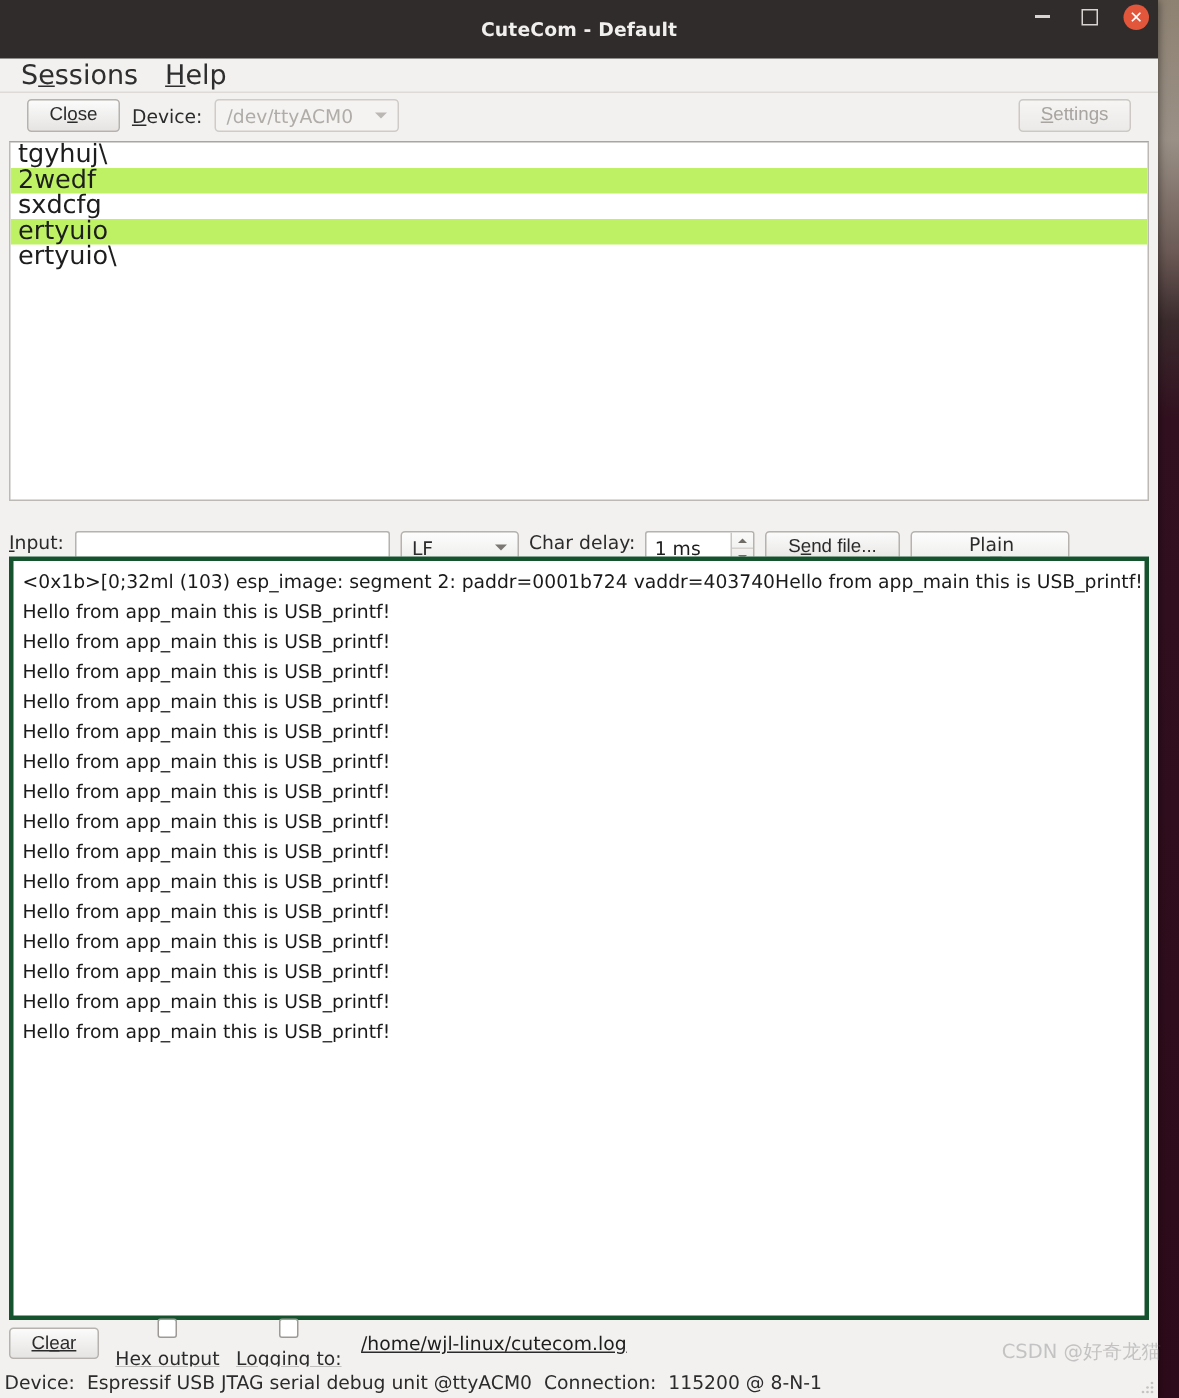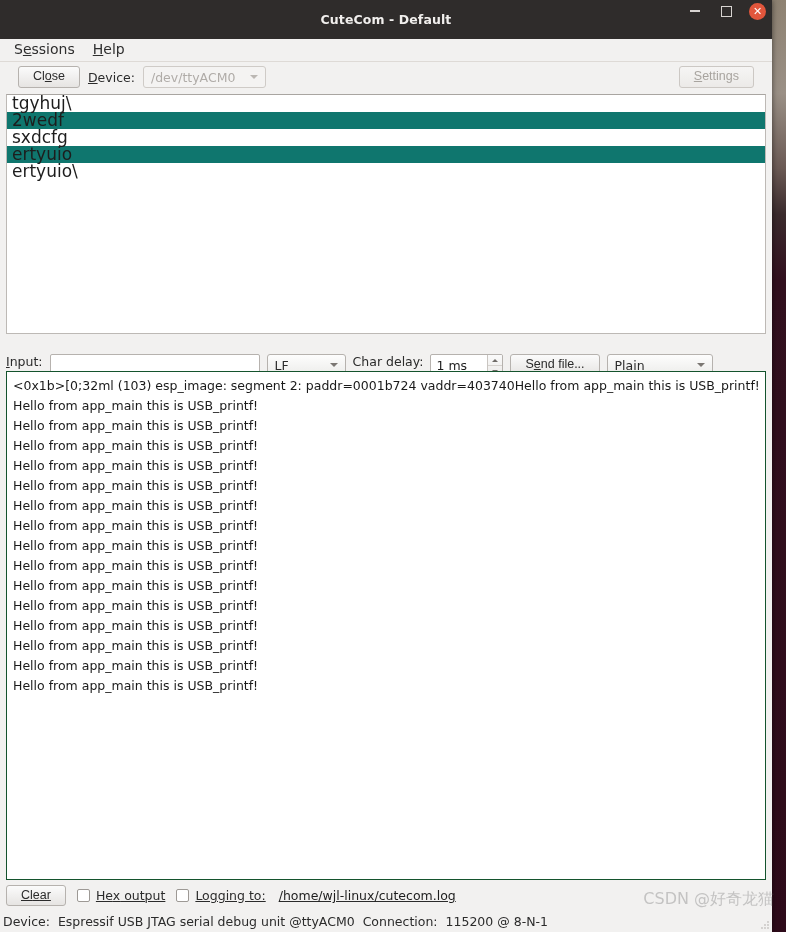--- a/index.html
+++ b/index.html
@@ -52,23 +52,23 @@
   #btn-close {
     width: 17px; height: 17px; border-radius: 50%;
     background: #e2563c;
     color: #fff; font-size: 11px; font-weight: bold;
   }
   
   #menubar {
     height: 23px; flex: none;
     background: #f2f1f0;
     border-bottom: 1px solid #dedad6;
-    display: flex; 
+    display: flex; align-items: center;
     padding-left: 6px; gap: 2px;
-    font-size: 14px; color: #2e2e2e;
+    font-size: 18px; color: #2e2e2e;
   }
   .menu-item { padding: 2px 8px; cursor: default; }
   .mn { text-decoration: underline; }
   
   #toolbar {
     height: 30px; flex: none;
     background: #f2f1f0;
     display: flex; align-items: center;
     padding: 0 18px; gap: 8px;
     font-size: 12.5px; color: #2b2b2b;
@@ -120,41 +120,41 @@
     border-top-color: #a9a5a1;
     overflow: hidden;
     position: relative;
   }
   .hrow {
     height: 17px; line-height: 17px;
     padding-left: 5px;
     font-size: 17px; color: #1d1d1d;
     white-space: pre;
   }
-  .hrow.alt { background: #0f766e; }
+  .hrow.alt { background: #bef264; }
   
   #input-row {
     flex: none; height: 34px;
     display: flex; align-items: flex-start;
     padding: 20px 6px 3px 6px; gap: 7px;
     font-size: 12.5px; color: #2b2b2b;
   }
   #input-field {
     width: 210px; height: 23px;
     background: #ffffff;
     border: 1px solid #b6b2ae;
     border-radius: 2px;
     padding: 0 4px;
     font-size: 12.5px;
     color: #1d1d1d;
     font-family: "DejaVu Sans", sans-serif;
     outline: none;
   }
   #lineend-combo { width: 79px; }
-  #fmt-combo { width: 106px; }
+  #fmt-combo { width: 106px; flex-direction: column; }
   .spin {
     display: flex; align-items: stretch;
     height: 23px;
     border: 1px solid #b6b2ae;
     border-radius: 2px;
     background: #fff;
     overflow: hidden;
   }
   .spin .sval {
     width: 56px; padding: 0 5px;
@@ -169,39 +169,39 @@
   }
   .spin .sbtn { flex: 1; display: flex; align-items: center; justify-content: center; }
   .spin .sbtn:first-child { border-bottom: 1px solid #d6d2ce; }
   .tri-up { width: 0; height: 0; border-left: 3px solid transparent; border-right: 3px solid transparent; border-bottom: 3.5px solid #6f6b67; }
   .tri-dn { width: 0; height: 0; border-left: 3px solid transparent; border-right: 3px solid transparent; border-top: 3.5px solid #6f6b67; }
   
   #output-pane {
     flex: 1 1 auto;
     margin: 3px 6px 0 6px;
     background: #ffffff;
-    border: 1px solid #14532d;
+    border: 3px solid #14532d;
     overflow: hidden;
     padding: 4px 0 0 0;
   }
   .oline {
     height: 20px; line-height: 20px;
     padding-left: 6px;
     font-size: 12.5px;
     color: #1a1a1a;
     white-space: pre;
   }
   
   #bottom-bar {
     flex: none; height: 31px;
     display: flex; align-items: center;
     padding: 0 6px; gap: 11px;
     font-size: 12.5px; color: #2b2b2b; text-decoration: underline;
   }
-  .chk-wrap { display: flex; align-items: center; gap: 6px; cursor: pointer; }
+  .chk-wrap { display: flex; align-items: center; gap: 6px; cursor: pointer; flex-direction: column; }
   .chkbox {
     width: 13px; height: 13px;
     background: #ffffff;
     border: 1px solid #9d9995;
     border-radius: 2px;
   }
   #log-path { margin-left: 2px; color: #1d1d1d; }
   
   #statusbar {
     flex: none; height: 21px;
@@ -209,21 +209,21 @@
     padding-left: 3px;
     font-size: 12.5px; color: #2b2b2b;
     white-space: pre;
     background: #f2f1f0;
   }
   #statusbar .lbl { font-weight: normal; }
   
   #watermark {
     position: absolute;
     right: 12px; bottom: 22px;
-    font-size: 16px;
+    font-size: 13px;
     color: rgba(120,120,120,.38);
     font-family: "DejaVu Sans", sans-serif;
     pointer-events: none;
     white-space: nowrap;
   }
   
   #grip { position: absolute; right: 2px; bottom: 2px; width: 10px; height: 10px; opacity: .5; }
 </style>
 </head>
 <body>

